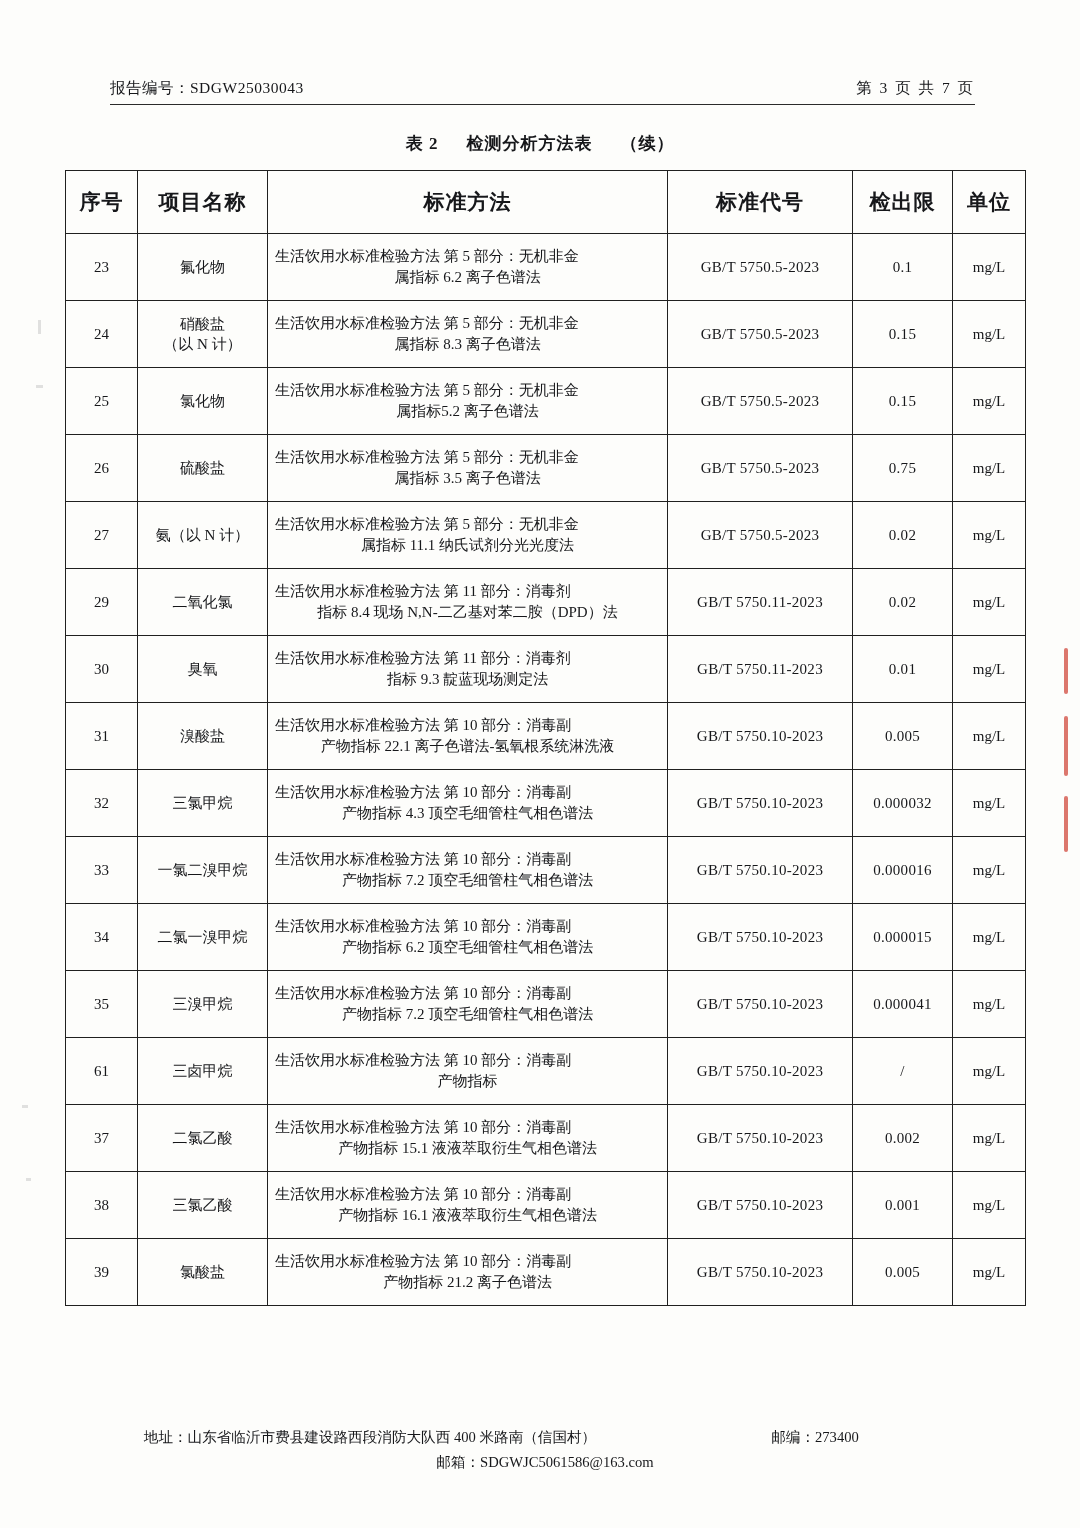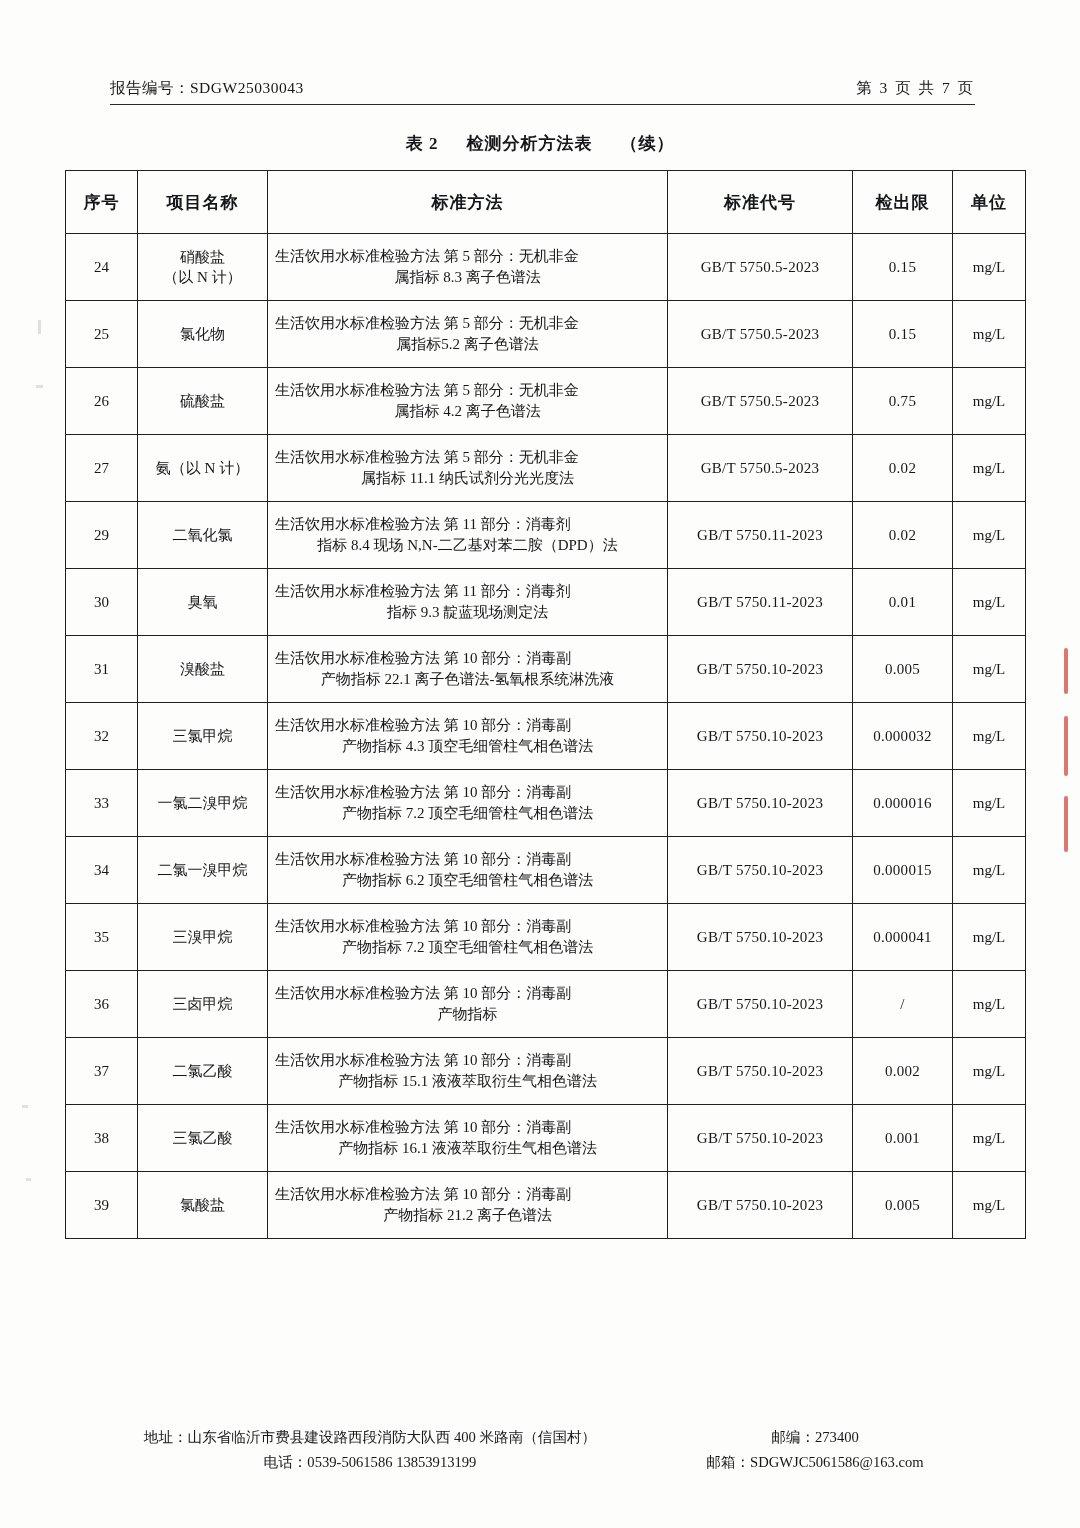--- a/index.html
+++ b/index.html
@@ -69,21 +69,21 @@
     table-layout: fixed;
   }
   table.main th, table.main td {
     border: 1px solid #20201f;
     text-align: center;
     vertical-align: middle;
     padding: 2px 3px;
   }
   table.main thead th {
     height: 58px;
-    font-size: 17px;
+    font-size: 21px;
     font-weight: bold;
     letter-spacing: 1px;
   }
   table.main tbody td {
     height: 62px;
     font-size: 15px;
   }
   .col-seq { width: 72px; }
   .col-name { width: 130px; }
   .col-method { width: 400px; }
@@ -192,20 +192,31 @@
         <th>序号</th>
         <th>项目名称</th>
         <th>标准方法</th>
         <th>标准代号</th>
         <th>检出限</th>
         <th>单位</th>
       </tr>
     </thead>
     <tbody id="tbody">
         <tr>
+          <td class="seq">23</td>
+          <td class="name">氟化物</td>
+          <td class="method">
+            <span class="l1">生活饮用水标准检验方法  第 5 部分：无机非金</span>
+            <span class="l2">属指标 6.2 离子色谱法</span>
+          </td>
+          <td class="code">GB/T 5750.5-2023</td>
+          <td class="limit">0.1</td>
+          <td class="unit">mg/L</td>
+        </tr>
+        <tr>
           <td class="seq">24</td>
           <td class="name">
             <div>硝酸盐</div>
             <div>（以 N 计）</div>
           </td>
           <td class="method">
             <span class="l1">生活饮用水标准检验方法  第 5 部分：无机非金</span>
             <span class="l2">属指标 8.3 离子色谱法</span>
           </td>
           <td class="code">GB/T 5750.5-2023</td>
@@ -221,21 +232,21 @@
           </td>
           <td class="code">GB/T 5750.5-2023</td>
           <td class="limit">0.15</td>
           <td class="unit">mg/L</td>
         </tr>
         <tr>
           <td class="seq">26</td>
           <td class="name">硫酸盐</td>
           <td class="method">
             <span class="l1">生活饮用水标准检验方法  第 5 部分：无机非金</span>
-            <span class="l2">属指标 4.2 离子色谱法</span>
+            <span class="l2">属指标 3.5 离子色谱法</span>
           </td>
           <td class="code">GB/T 5750.5-2023</td>
           <td class="limit">0.75</td>
           <td class="unit">mg/L</td>
         </tr>
         <tr>
           <td class="seq">27</td>
           <td class="name">氨（以 N 计）</td>
           <td class="method">
             <span class="l1">生活饮用水标准检验方法  第 5 部分：无机非金</span>
@@ -316,21 +327,21 @@
           <td class="name">三溴甲烷</td>
           <td class="method">
             <span class="l1">生活饮用水标准检验方法  第 10 部分：消毒副</span>
             <span class="l2">产物指标 7.2 顶空毛细管柱气相色谱法</span>
           </td>
           <td class="code">GB/T 5750.10-2023</td>
           <td class="limit">0.000041</td>
           <td class="unit">mg/L</td>
         </tr>
         <tr>
-          <td class="seq">36</td>
+          <td class="seq">61</td>
           <td class="name">三卤甲烷</td>
           <td class="method">
             <span class="l1">生活饮用水标准检验方法  第 10 部分：消毒副</span>
             <span class="l2">产物指标</span>
           </td>
           <td class="code">GB/T 5750.10-2023</td>
           <td class="limit">/</td>
           <td class="unit">mg/L</td>
         </tr>
         <tr>
@@ -368,18 +379,17 @@
         </tr>
       </tbody>
   </table>
 
   <div class="footer">
     <div class="footer-row">
       <div class="footer-left">地址：山东省临沂市费县建设路西段消防大队西 400 米路南（信国村）</div>
       <div class="footer-right">邮编：273400</div>
     </div>
     <div class="footer-row">
-      <div class="footer-left">电话：0539-5061586    13853913199</div>
       <div class="footer-right">邮箱：SDGWJC5061586@163.com</div>
     </div>
   </div>
 
 </div>
 
 </body></html>

